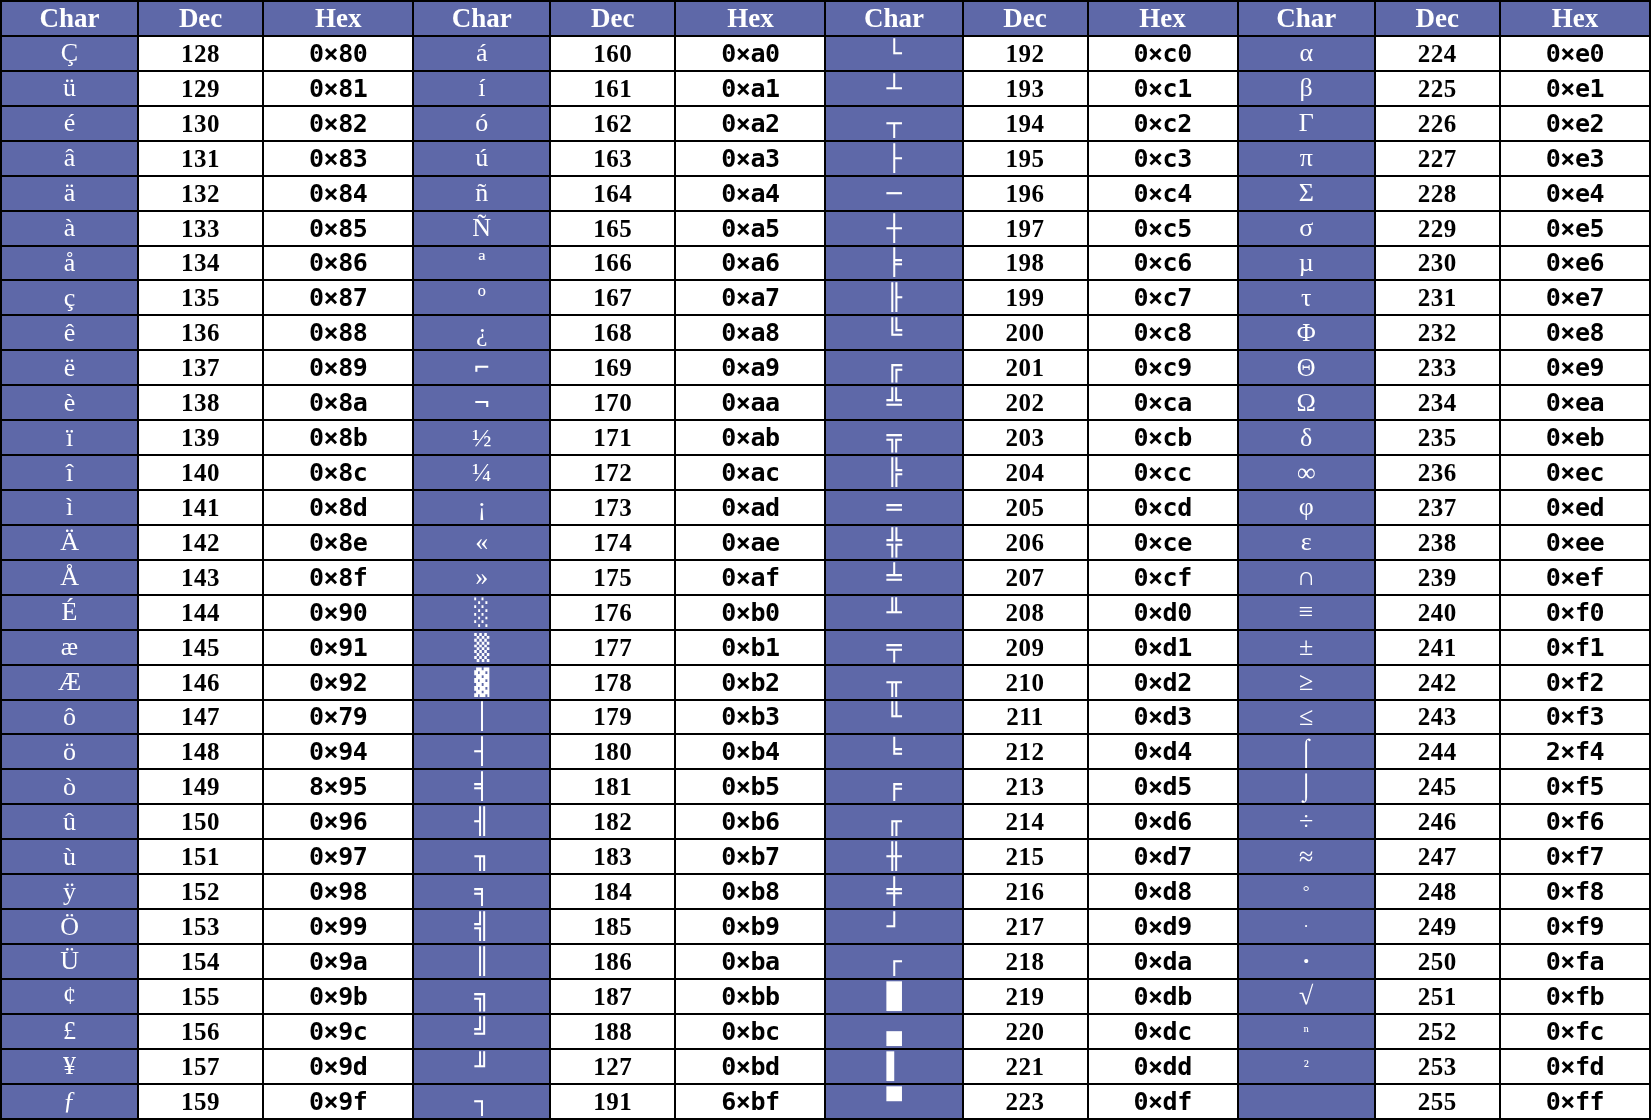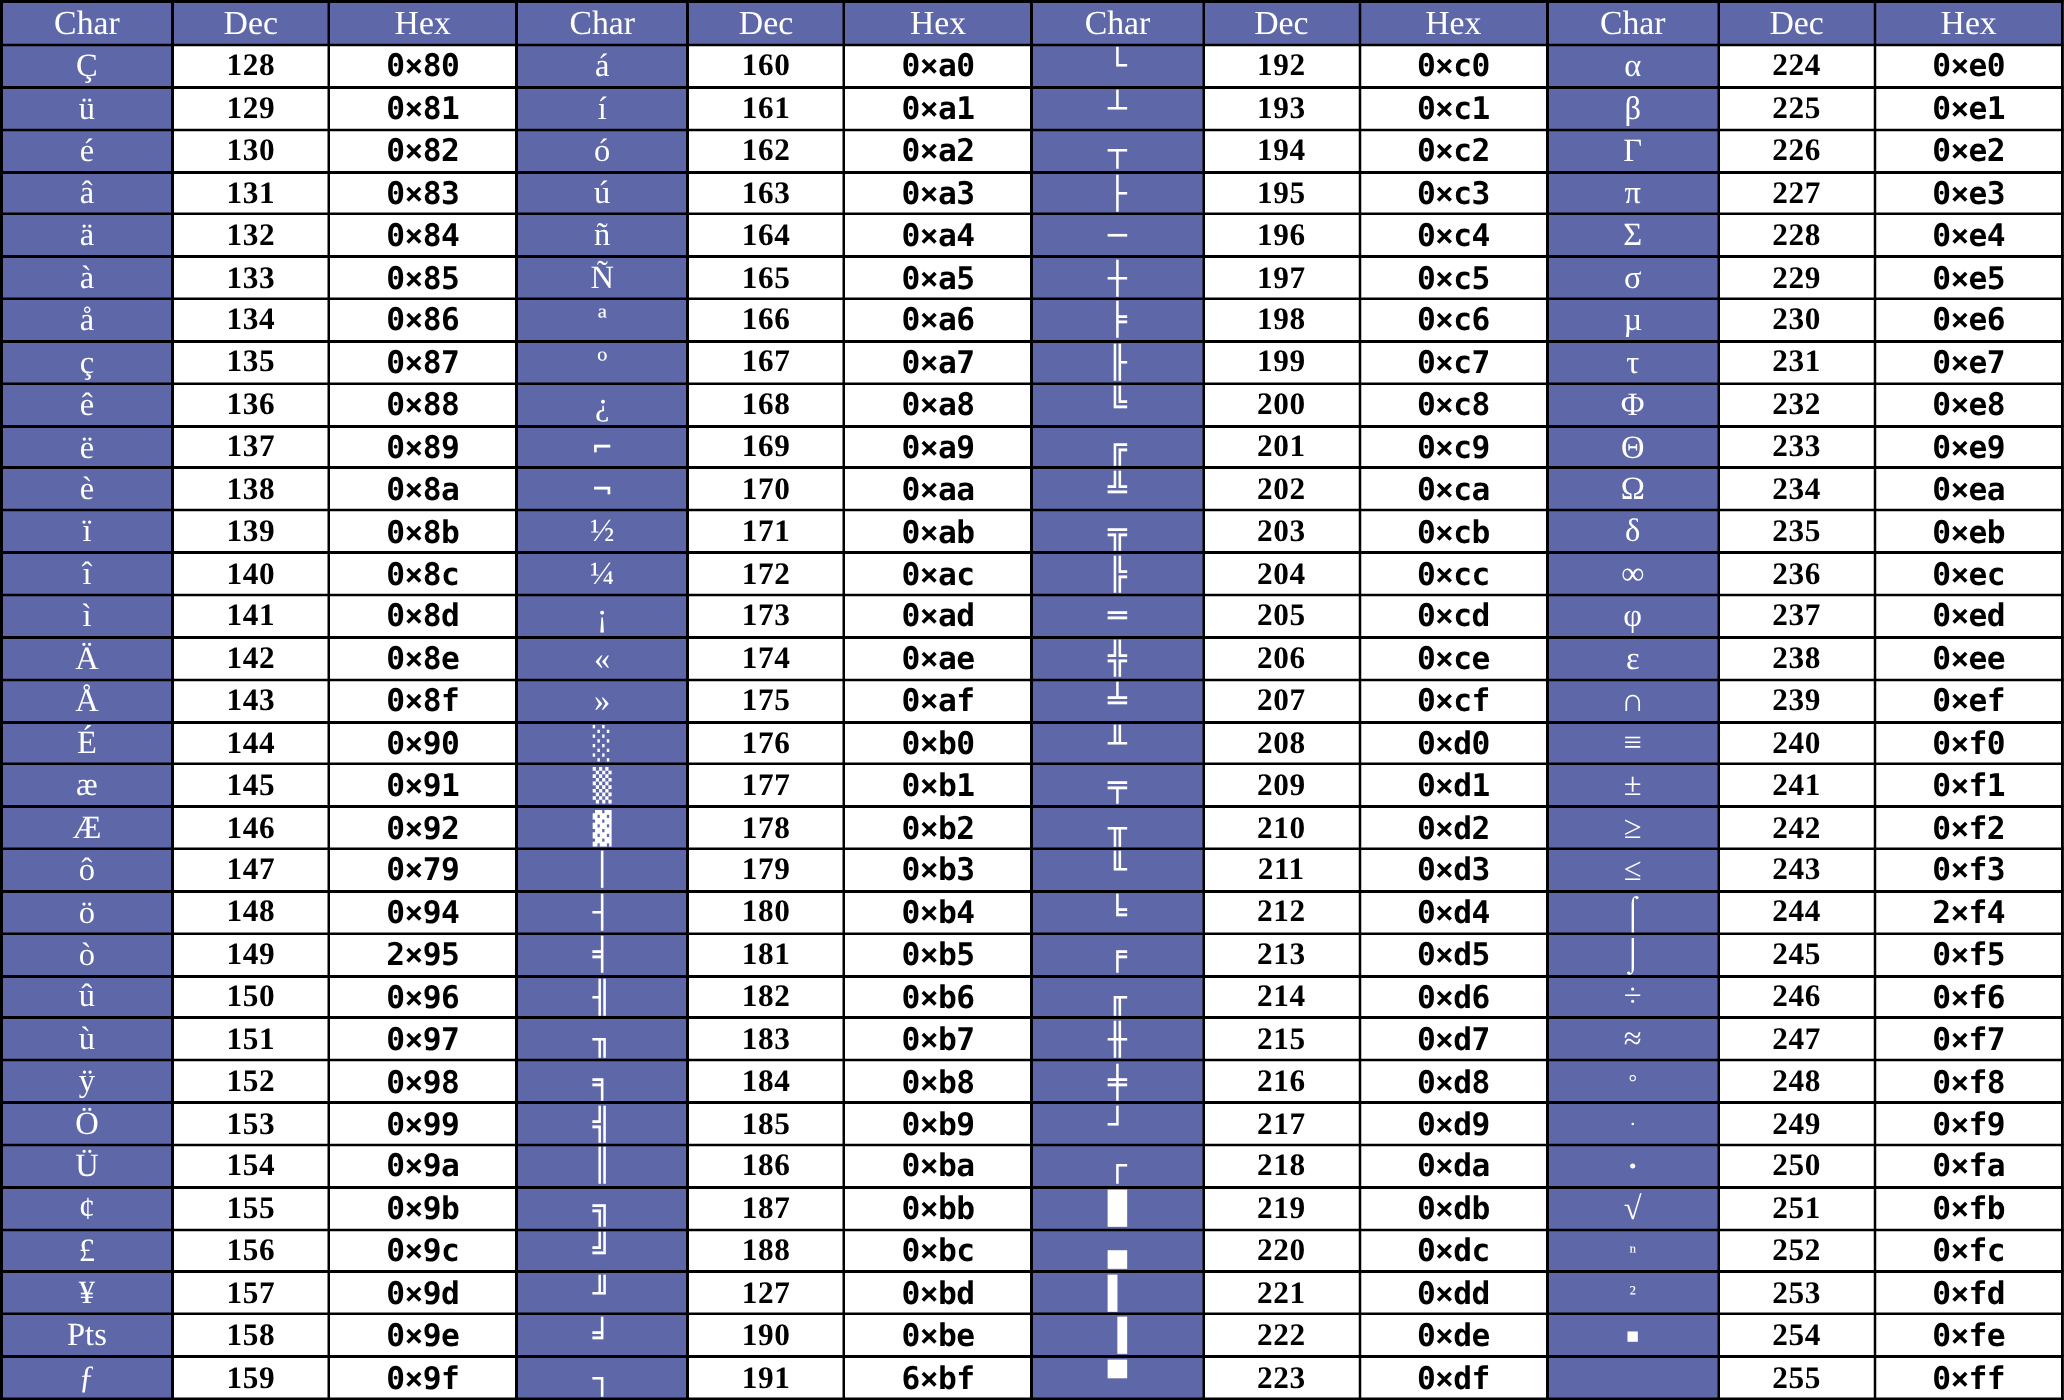--- a/index.html
+++ b/index.html
@@ -33,21 +33,21 @@
   
   col.c-char { width: 137px; }
   col.c-dec  { width: 125px; }
   col.c-hex  { width: 150px; }
 
   
   .hdr {
     background: #5e68a8;
     color: #ffffff;
     font-size: 27px;
-    font-weight: normal;
+    font-weight: bold;
     height: 33px;
     font-family: "Liberation Serif", "DejaVu Serif", serif;
   }
 
   
   .row { height: 32px; }
 
   .cell-char {
     background: #5e68a8;
     color: #ffffff;
@@ -403,21 +403,21 @@
         <td class="cell-char boxy">╘</td>
         <td class="cell-dec">212</td>
         <td class="cell-hex">0×d4</td>
         <td class="cell-char">⌠</td>
         <td class="cell-dec">244</td>
         <td class="cell-hex">2×f4</td>
       </tr>
       <tr class="row">
         <td class="cell-char">ò</td>
         <td class="cell-dec">149</td>
-        <td class="cell-hex">2×95</td>
+        <td class="cell-hex">8×95</td>
         <td class="cell-char boxy">╡</td>
         <td class="cell-dec">181</td>
         <td class="cell-hex">0×b5</td>
         <td class="cell-char boxy">╒</td>
         <td class="cell-dec">213</td>
         <td class="cell-hex">0×d5</td>
         <td class="cell-char">⌡</td>
         <td class="cell-dec">245</td>
         <td class="cell-hex">0×f5</td>
       </tr>
@@ -527,34 +527,20 @@
         <td class="cell-dec">127</td>
         <td class="cell-hex">0×bd</td>
         <td class="cell-char boxy">▌</td>
         <td class="cell-dec">221</td>
         <td class="cell-hex">0×dd</td>
         <td class="cell-char small">²</td>
         <td class="cell-dec">253</td>
         <td class="cell-hex">0×fd</td>
       </tr>
       <tr class="row">
-        <td class="cell-char">Pts</td>
-        <td class="cell-dec">158</td>
-        <td class="cell-hex">0×9e</td>
-        <td class="cell-char boxy">╛</td>
-        <td class="cell-dec">190</td>
-        <td class="cell-hex">0×be</td>
-        <td class="cell-char boxy">▐</td>
-        <td class="cell-dec">222</td>
-        <td class="cell-hex">0×de</td>
-        <td class="cell-char small">■</td>
-        <td class="cell-dec">254</td>
-        <td class="cell-hex">0×fe</td>
-      </tr>
-      <tr class="row">
         <td class="cell-char">ƒ</td>
         <td class="cell-dec">159</td>
         <td class="cell-hex">0×9f</td>
         <td class="cell-char boxy">┐</td>
         <td class="cell-dec">191</td>
         <td class="cell-hex">6×bf</td>
         <td class="cell-char boxy">▀</td>
         <td class="cell-dec">223</td>
         <td class="cell-hex">0×df</td>
         <td class="cell-char"> </td>

